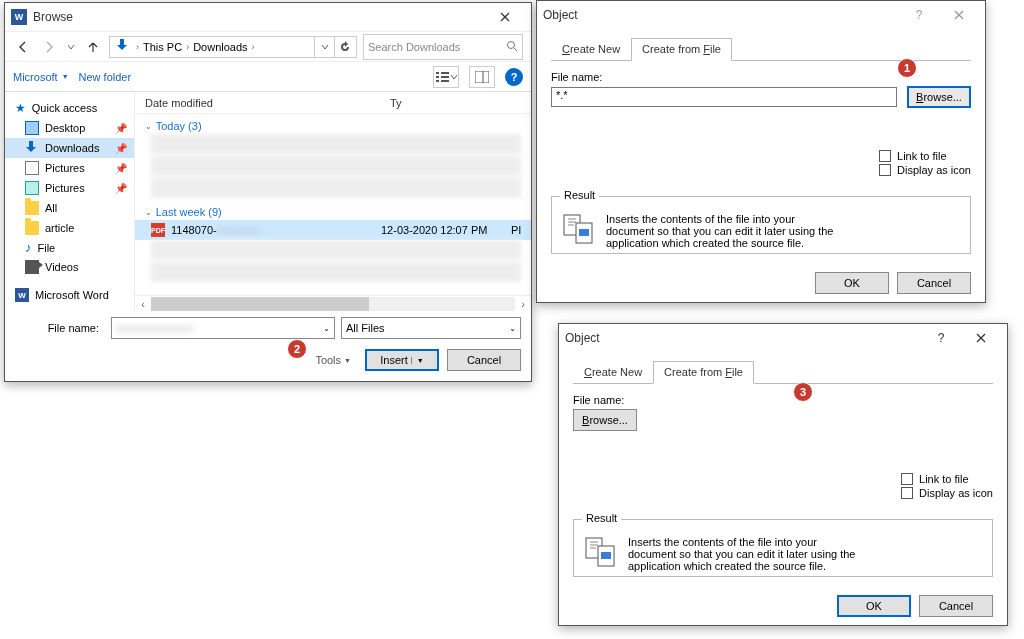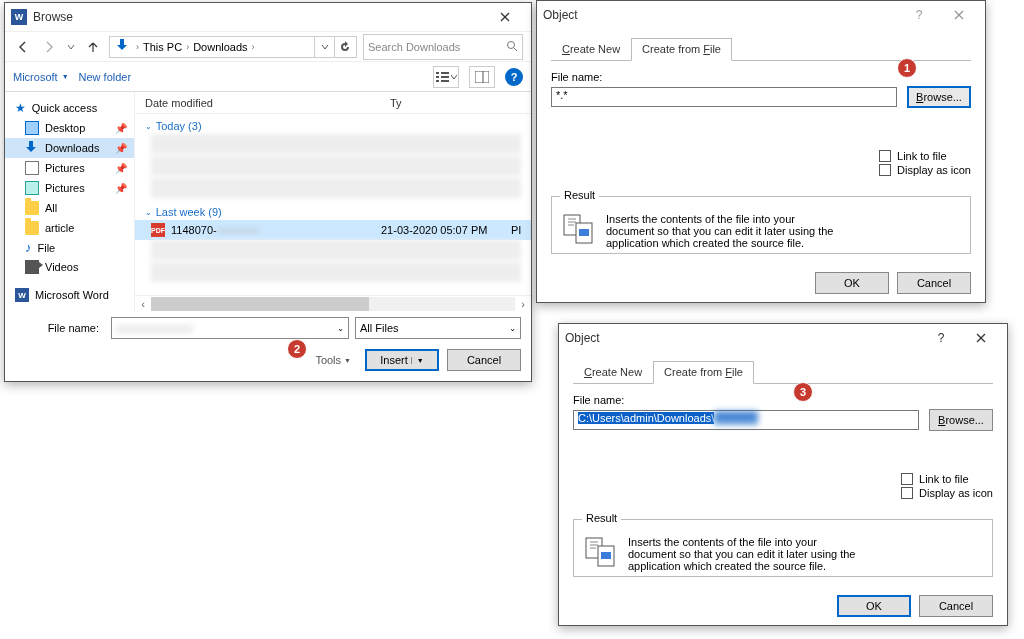--- a/index.html
+++ b/index.html
@@ -285,21 +285,21 @@
       <div class="blurblock"></div>
       <div class="blurblock"></div>
       <div class="blurblock"></div>
       <div class="grouphdr">
         <span class="tri">⌄</span>
         <span>Last week (9)</span>
       </div>
       <div class="filerow sel">
         <span class="fico pdf-ico">PDF</span>
         <span class="fname"><span>1148070-</span><span class="blur">xxxxxxxx</span></span>
-        <span class="fdate">21-03-2020 05:07 PM</span>
+        <span class="fdate">12-03-2020 12:07 PM</span>
         <span>PI</span>
       </div>
       <div class="blurblock"></div>
       <div class="blurblock"></div>
       <div style="flex:1"></div>
       <div class="hscroll">
         <div class="lbtn">‹</div>
         <div class="track">
             <div class="thumb"></div>
           </div>
@@ -307,21 +307,21 @@
       </div>
     </div>
   </div>
 
   <div class="bottom-row">
     <span class="lbl">File name:</span>
     <div class="combo" style="flex:1">
       <span class="blur">xxxxxxxxxxxxxx</span>
       <span class="caret">⌄</span>
     </div>
-    <div class="combo" style="width:166px">
+    <div class="combo" style="width:180px">
       <span>All Files</span>
         <span class="caret">⌄</span>
     </div>
   </div>
 
   <div class="btnrow" style="position:relative">
     <div class="tool-lbl">
       <span>Tools</span>
         <span style="font-size:7px">▼</span>
     </div>
@@ -413,23 +413,20 @@
   <div class="obj-body">
     <div class="tabs">
       <div class="tab"><span class="und">C</span>reate New</div>
       <div class="tab active">Create from <span class="und">F</span>ile</div>
     </div>
     <div style="position:relative">
       <div class="numbadge" style="left:220px; top:-2px;">3</div>
     </div>
     <div class="fieldlbl">File name:</div>
     <div class="rowflex">
-      <div class="textbox sel" style="flex:1">
-        <span>C:\Users\admin\Downloads\</span><span class="blur" style="background:#0b61c7;color:#fff">xxxxxxxx</span>
-      </div>
       <div class="wbtn" style="min-width:64px"><span class="und">B</span>rowse...</div>
     </div>
     <div style="display:flex; margin-top:40px;">
       <div style="flex:1"></div>
       <div>
         <div class="chkrow">
           <span class="chkbox"></span>
           <span>Link to file</span>
         </div>
         <div class="chkrow">

